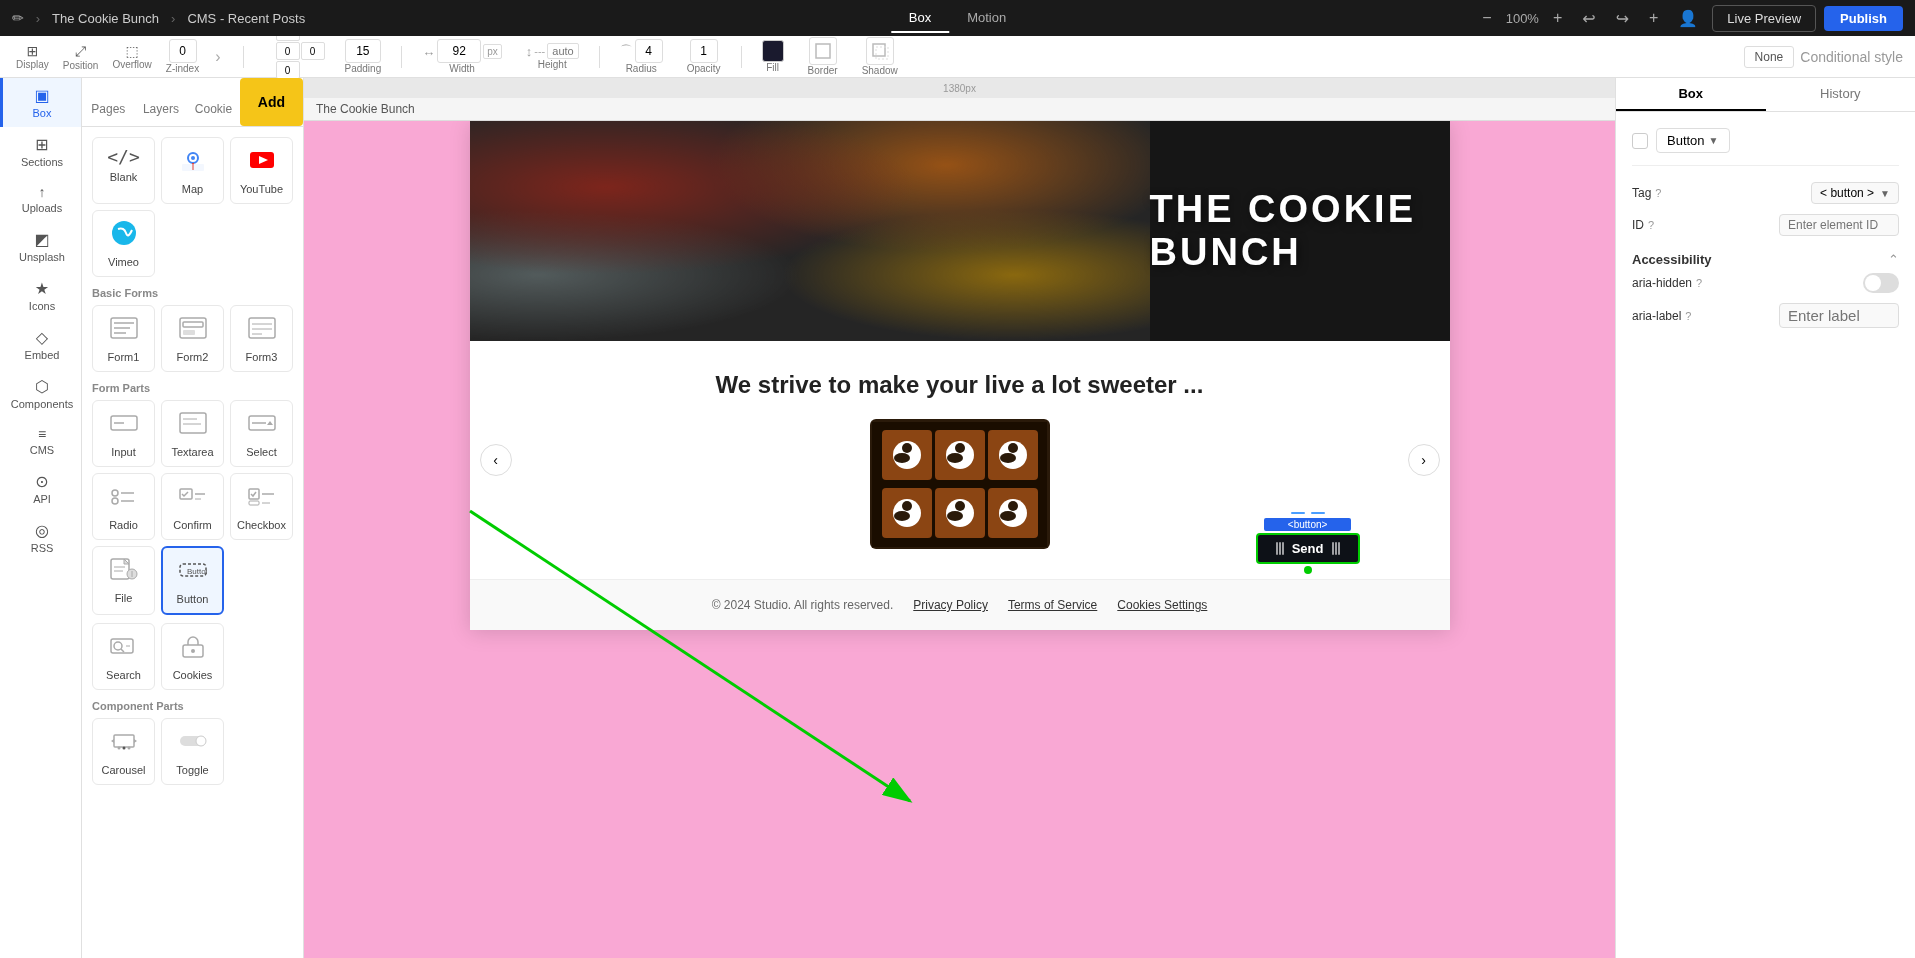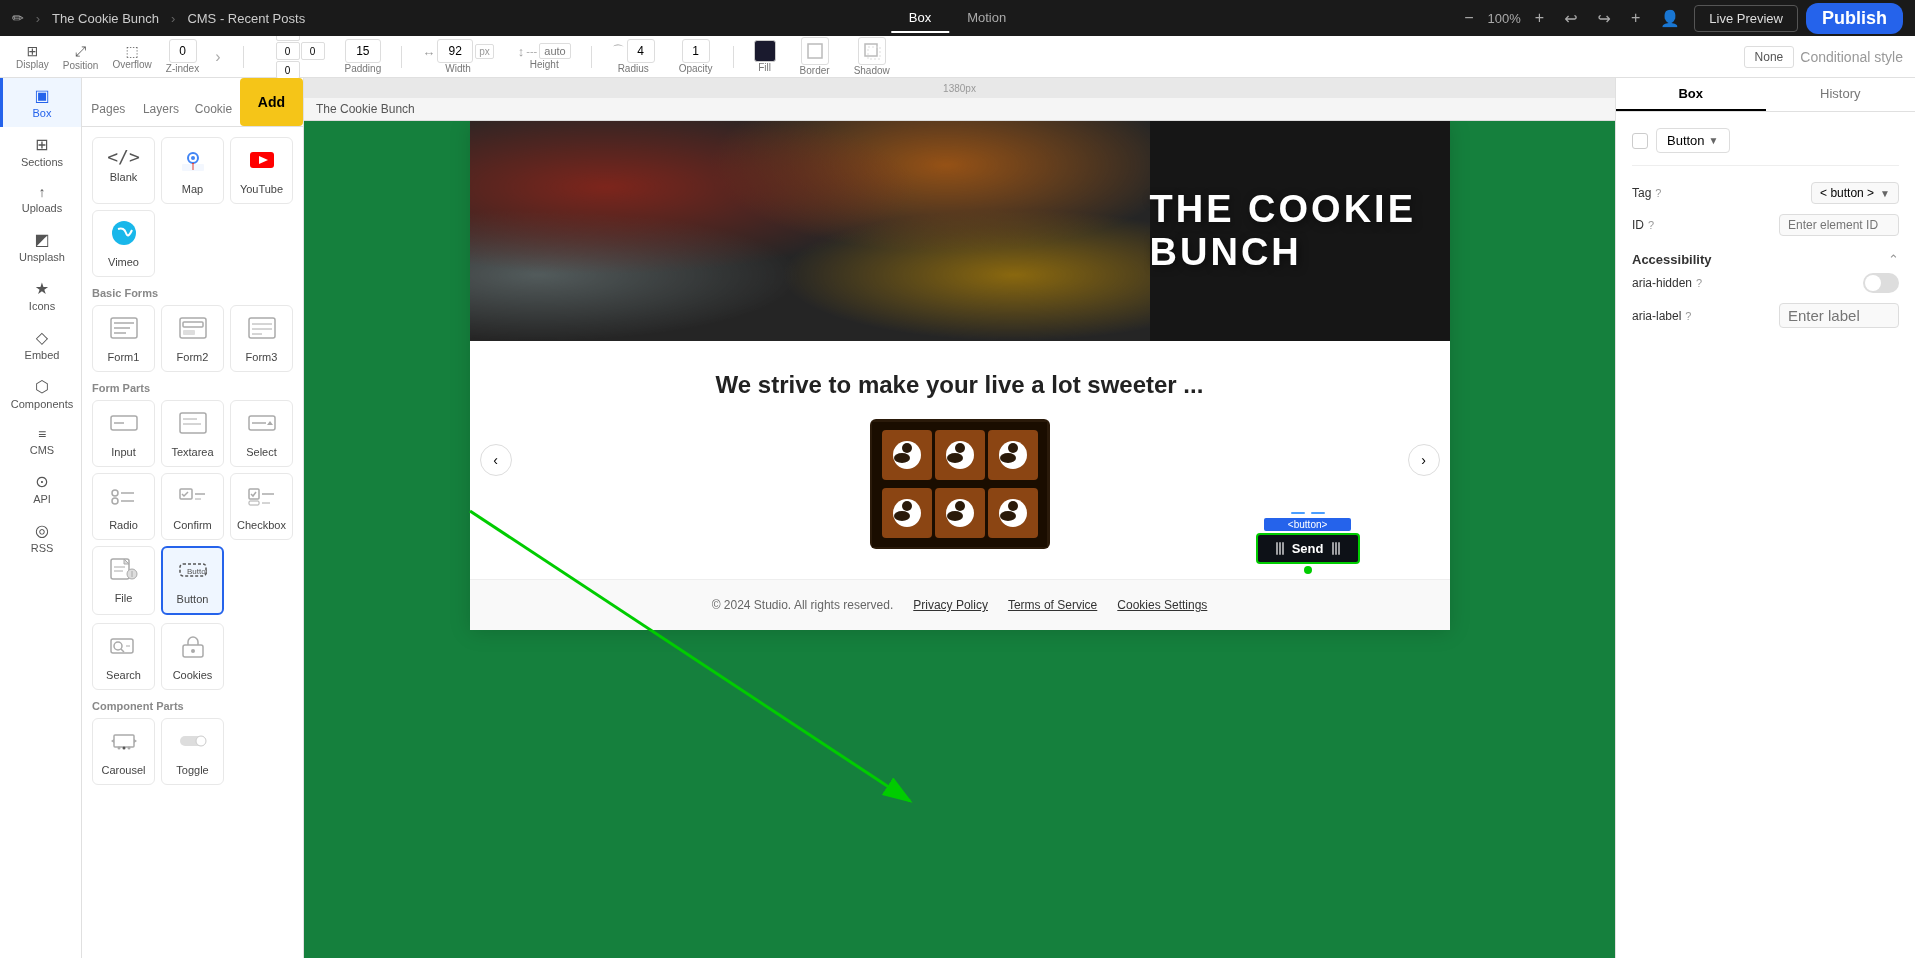--- a/index.html
+++ b/index.html
@@ -17,21 +17,21 @@
       z-index: 100;
     }
     .top-bar-left { display: flex; align-items: center; gap: 8px; color: #ccc; font-size: 13px; }
     .top-bar-center { display: flex; align-items: center; gap: 0; position: absolute; left: 50%; transform: translateX(-50%); }
     .top-bar-right { display: flex; align-items: center; gap: 8px; }
     .breadcrumb-sep { color: #666; margin: 0 4px; }
     .breadcrumb-item { color: #ccc; cursor: pointer; }
     .tab-btn { padding: 6px 18px; border: none; background: transparent; color: #aaa; cursor: pointer; font-size: 13px; border-bottom: 2px solid transparent; }
     .tab-btn.active { color: #fff; border-bottom: 2px solid #fff; }
     .btn-live-preview { background: transparent; border: 1px solid #555; color: #ddd; padding: 5px 14px; border-radius: 4px; cursor: pointer; font-size: 13px; }
-    .btn-publish { background: #2563eb; border: none; color: #fff; padding: 5px 16px; border-radius: 12px; cursor: pointer; font-size: 18px; font-weight: 600; text-align: right; }
+    .btn-publish { background: #2563eb; border: none; color: #fff; padding: 5px 16px; border-radius: 4px; cursor: pointer; font-size: 13px; font-weight: 600; text-align: right; }
     .icon-btn { background: transparent; border: none; color: #aaa; cursor: pointer; font-size: 16px; padding: 2px 6px; }
     .zoom-info { color: #aaa; font-size: 13px; }
 
     
     .toolbar {
       height: 42px;
       background: #fff;
       border-bottom: 1px solid #e0e0e0;
       display: flex;
       align-items: center;
@@ -70,21 +70,21 @@
     
     .add-panel { padding: 10px; }
     .section-title { font-size: 11px; color: #888; font-weight: 600; margin: 10px 0 6px; text-transform: none; }
     .elements-grid { display: grid; grid-template-columns: repeat(3, 1fr); gap: 6px; margin-bottom: 8px; }
     .element-item { display: flex; flex-direction: column; align-items: center; padding: 8px 4px; border: 1px solid #e8e8e8; border-radius: 6px; cursor: pointer; gap: 4px; font-size: 11px; color: #444; background: #fff; }
     .element-item.selected { border: 2px solid #2563eb; background: #eff6ff; }
     .element-icon { font-size: 20px; color: #555; }
     .element-icon svg { width: 28px; height: 28px; }
 
     
-    .canvas-area { flex: 1; background: #15803d; position: relative; overflow: hidden; display: flex; flex-direction: column; }
+    .canvas-area { flex: 1; background: #f9a8d4; position: relative; overflow: hidden; display: flex; flex-direction: column; }
     .canvas-scroll { flex: 1; overflow: auto; display: flex; justify-content: center; align-items: flex-start; padding: 0; }
     .canvas-frame { width: 980px; background: #fff; box-shadow: 0 2px 20px rgba(0,0,0,0.15); position: relative; margin: 0 auto; }
     .site-hero { position: relative; height: 220px; background: #222; overflow: hidden; display: flex; align-items: center; justify-content: center; }
     .cookie-img-placeholder { width: 100%; height: 100%; background: 
       radial-gradient(ellipse at 20% 30%, #c0392b 0%, transparent 40%),
       radial-gradient(ellipse at 70% 20%, #e67e22 0%, transparent 35%),
       radial-gradient(ellipse at 80% 70%, #d4a017 0%, transparent 30%),
       radial-gradient(ellipse at 10% 70%, #7f8c8d 0%, transparent 30%),
       #3a3a3a; }
     .site-hero-title { position: relative; z-index: 2; color: #fff; font-size: 38px; font-weight: 800; letter-spacing: 3px; text-shadow: 2px 2px 8px rgba(0,0,0,0.5); }
@@ -190,21 +190,21 @@
     <div class="tool-item">
       <input class="toolbar-input" value="15" style="">
       <span class="tool-label">Padding</span>
     </div>
   </div>
   <div class="toolbar-sep"></div>
   <div class="toolbar-group">
     <div class="tool-item">
       <div style="display:flex;gap:2px;align-items:center;">
         <span style="font-size:13px;color:#999;">↔</span>
-        <input class="toolbar-input" value="92" style="width: 36px;">
+        <input class="toolbar-input" value="92" style="width: 44px;">
         <span style="font-size:10px;color:#999;border:1px solid #ddd;padding:1px 3px;border-radius:2px;">px</span>
       </div>
       <span class="tool-label">Width</span>
     </div>
   </div>
   <div class="toolbar-group">
     <div class="tool-item">
       <div style="display:flex;gap:2px;align-items:center;">
         <span style="font-size:13px;color:#999;">↕</span>
         <span style="font-size:11px;color:#aaa;">---</span>

